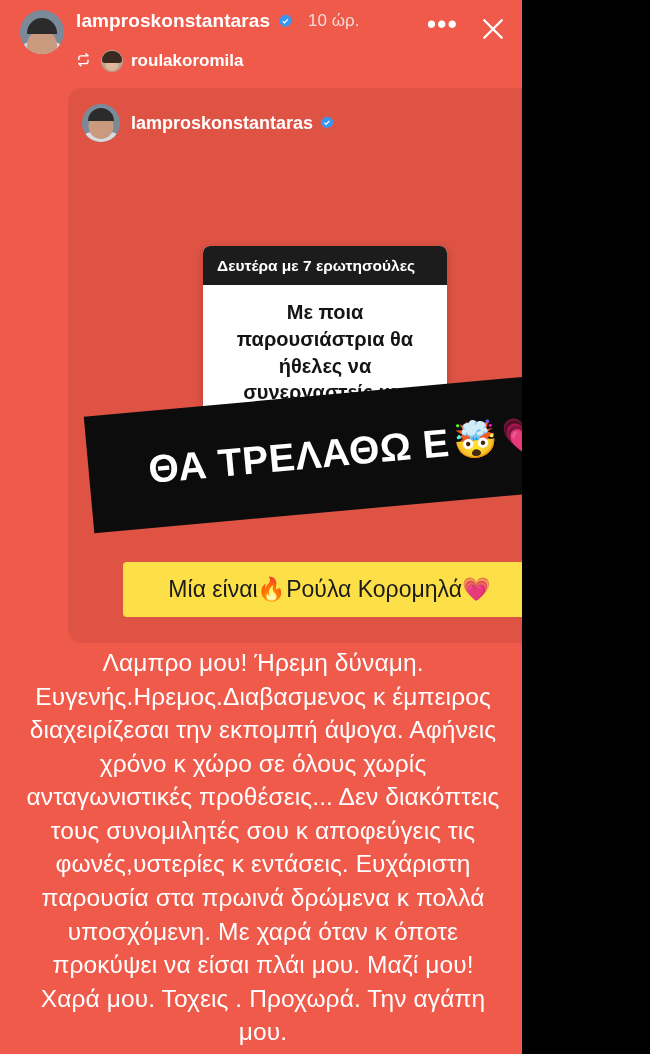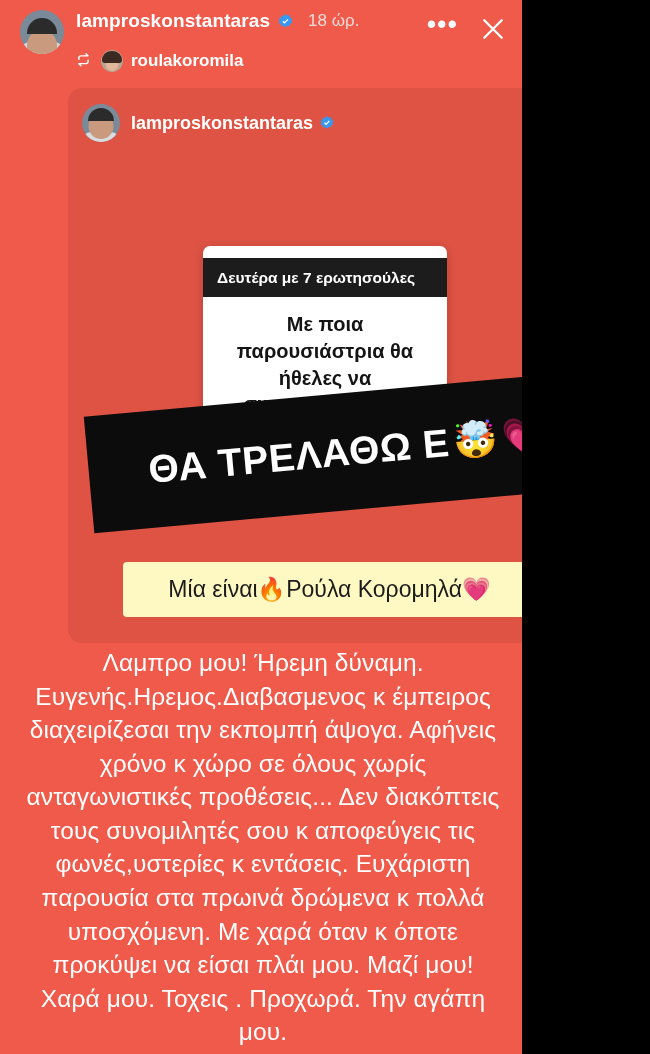--- a/index.html
+++ b/index.html
@@ -209,21 +209,20 @@
     overflow: hidden;
     background: #fff;
     box-shadow: 0 2px 10px rgba(0,0,0,.18);
   }
   .q-title {
     background: #1c1c1c;
     color: #fff;
     font-size: 15.5px;
     font-weight: bold;
     padding: 11px 14px 10px 14px;
-    margin-top: 12px;
   }
   .q-body {
     color: #141414;
     font-size: 20px;
     font-weight: bold;
     line-height: 1.34;
     text-align: center;
     padding: 14px 16px 30px 16px;
     height: 145px;
     overflow: hidden;
@@ -253,21 +252,21 @@
     gap: 4px;
   }
   .banner-emoji { font-size: 36px; }
 
   
   .answer-strip {
     position: absolute;
     left: 123px;
     top: 562px;
     width: 413px;
-    background: #fef9c3;
+    background: #fde047;
     border-radius: 4px;
     padding: 14px 10px;
     text-align: center;
     color: #1b1b1b;
     font-size: 23px;
   }
 
   
   .message {
     position: absolute;
@@ -298,21 +297,21 @@
       <div class="face"></div>
       <div class="hair"></div>
     </div>
     <div class="hdr-text">
       <div class="hdr-line1">
         <span class="hdr-username">lamproskonstantaras</span>
         <svg class="verified" viewBox="0 0 24 24">
           <path fill="#3897f0" d="M12 1.5l2.4 2.1 3.2-.4 1 3.1 2.9 1.4-1 3.1 1 3.1-2.9 1.4-1 3.1-3.2-.4L12 20.5 9.6 18.4l-3.2.4-1-3.1-2.9-1.4 1-3.1-1-3.1 2.9-1.4 1-3.1 3.2.4z"></path>
           <path fill="#fff" d="M10.6 15.2l-3-3 1.3-1.3 1.7 1.7 4.2-4.2 1.3 1.3z"></path>
         </svg>
-        <span class="hdr-time">18 ώρ.</span>
+        <span class="hdr-time">10 ώρ.</span>
       </div>
       <div class="hdr-line2">
         <svg class="repost-icon" viewBox="0 0 24 24">
           <path fill="none" stroke="#fff" stroke-width="2" stroke-linecap="round" stroke-linejoin="round" d="M4 9V7a3 3 0 0 1 3-3h10l-3-3m3 9v2a3 3 0 0 1-3 3H4l3 3"></path>
         </svg>
         <div class="mini-avatar">
           <div class="m-face"></div>
           <div class="m-hair"></div>
         </div>
         <span class="hdr-reshare-name">roulakoromila</span>

